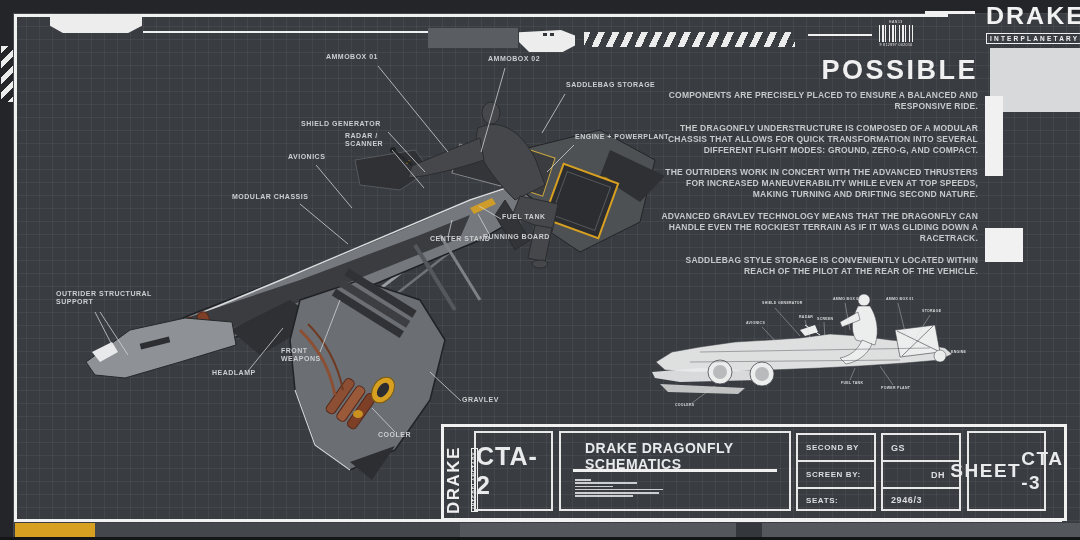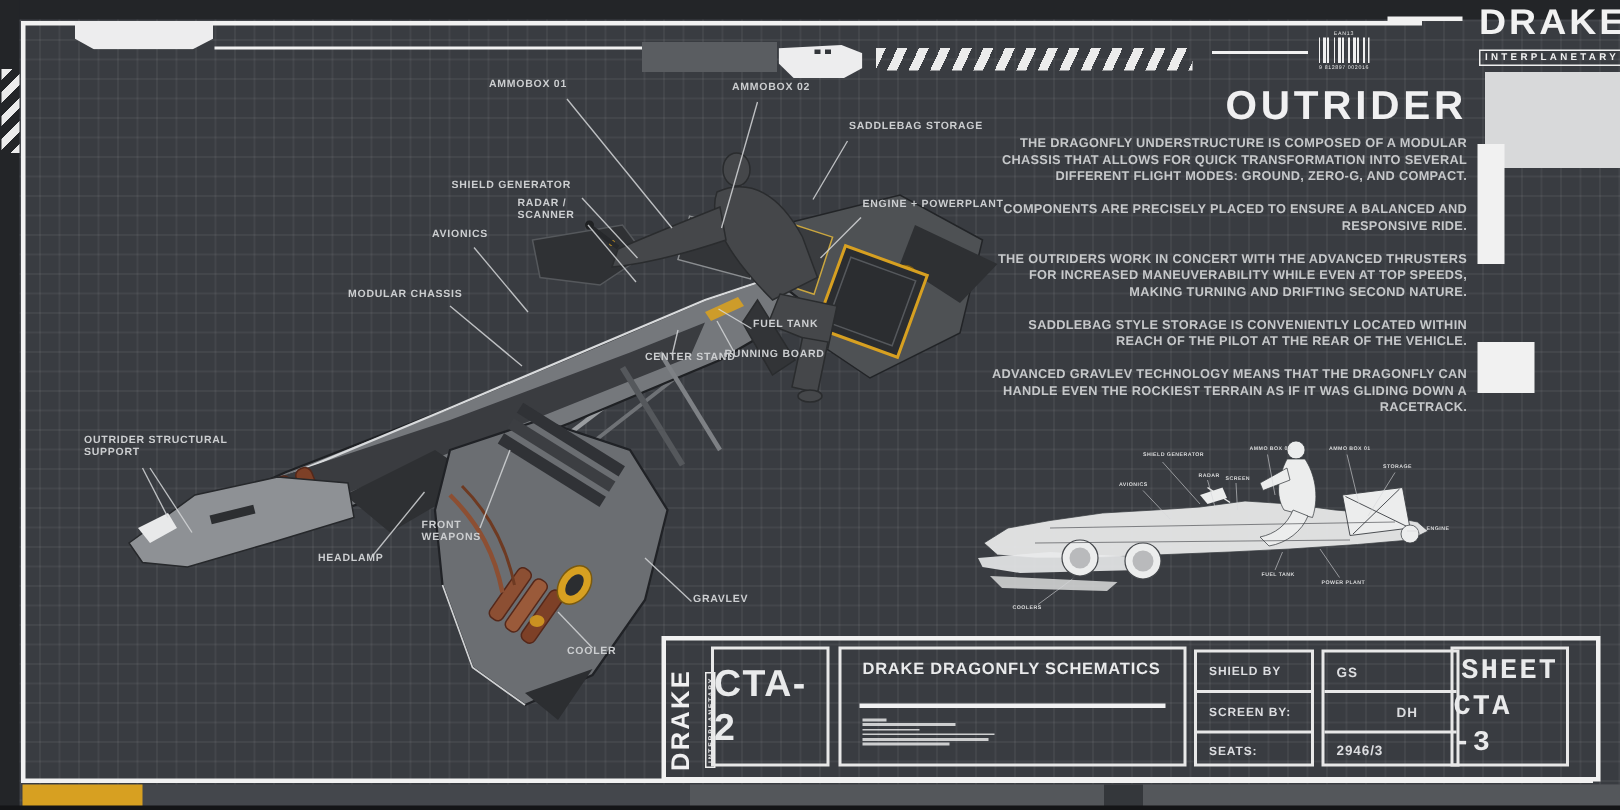--- a/index.html
+++ b/index.html
@@ -47,28 +47,28 @@
   
   .barcode{width:34px;text-align:center;color:#e8e8e8;}
   .barcode .btitle{font-size:3.5px;letter-spacing:.5px;}
   .barcode .bars{height:17px;margin:1px 0;
     background:repeating-linear-gradient(90deg,#f0f0f0 0 1px,transparent 1px 3px,#f0f0f0 3px 5px,transparent 5px 6px,#f0f0f0 6px 7px,transparent 7px 10px);}
   .barcode .bdigits{font-size:3.5px;letter-spacing:.4px;}
   
   .tblock{left:441px;top:424px;width:626px;height:97px;border:3px solid var(--frame);box-sizing:border-box;}
   .tbox{position:absolute;border:2px solid #e8e8e8;box-sizing:border-box;color:#e9eaeb;}
   .cta{font-size:25px;font-weight:bold;letter-spacing:1px;display:flex;align-items:center;justify-content:center;}
-  .schem-title{font-size:11px;font-weight:bold;letter-spacing:.5px;padding:7px 0 0 14px;}
+  .schem-title{font-size:14px;font-weight:bold;letter-spacing:.5px;padding:7px 0 0 24px;}
   .schem-rule{position:absolute;left:12px;right:12px;top:36px;height:3px;background:#f0f0f1;}
   .fineprint{position:absolute;left:14px;top:46px;}
   .fp{height:1.6px;background:rgba(255,255,255,.75);margin-bottom:1.7px;}
   .fieldcell{position:absolute;left:0;right:0;color:#dcdde0;font-weight:bold;font-size:8px;letter-spacing:.6px;display:flex;align-items:center;padding-left:8px;box-sizing:border-box;}
   .valcell{font-size:9px;}
   .celldiv{position:absolute;left:0;right:0;height:2px;background:#e8e8e8;}
-  .sheet{display:flex;flex-direction:column;align-items:center;justify-content:center;font-size:19px;font-weight:bold;letter-spacing:1.5px;line-height:24px;font-family:Liberation Mono, monospace;}
+  .sheet{display:flex;flex-direction:row;align-items:center;justify-content:center;font-size:19px;font-weight:bold;letter-spacing:1.5px;line-height:24px;}
   
   .vlogo{transform:rotate(-90deg);transform-origin:center;color:#f0f0f1;text-align:center;width:78px;}
   .vlogo .name{font-weight:bold;font-size:17px;letter-spacing:1.5px;line-height:16px;}
   .vlogo .sub{font-weight:bold;font-size:4.5px;letter-spacing:1.2px;border:1px solid #eee;padding:0 2px;display:inline-block;margin-top:1px;}
   .yellowbar{background:var(--accent);}
   svg{position:absolute;left:0;top:0;}
 </style>
 </head>
 <body>
 
@@ -246,27 +246,27 @@
       <line x1="762" y1="327" x2="780" y2="346"></line>
       <line x1="805" y1="320" x2="810" y2="338"></line>
       <line x1="824" y1="322" x2="825" y2="340"></line>
       <line x1="949" y1="354" x2="938" y2="354"></line>
       <line x1="850" y1="380" x2="855" y2="368"></line>
       <line x1="893" y1="385" x2="880" y2="366"></line>
       <line x1="692" y1="403" x2="715" y2="386"></line>
     </g>
   </svg>
 
-  <div class="abs hero-title" style="left:660px;top:55px;width:318px;">OUTRIDER</div>
+  <div class="abs hero-title" style="left:660px;top:55px;width:318px;">POSSIBLE</div>
   <div class="abs hero-copy" style="left:660px;top:90px;">
+    <p>COMPONENTS ARE PRECISELY PLACED TO ENSURE A BALANCED AND RESPONSIVE RIDE.</p>
     <p>THE DRAGONFLY UNDERSTRUCTURE IS COMPOSED OF A MODULAR CHASSIS THAT ALLOWS FOR QUICK TRANSFORMATION INTO SEVERAL DIFFERENT FLIGHT MODES: GROUND, ZERO-G, AND COMPACT.</p>
-    <p>COMPONENTS ARE PRECISELY PLACED TO ENSURE A BALANCED AND RESPONSIVE RIDE.</p>
     <p>THE OUTRIDERS WORK IN CONCERT WITH THE ADVANCED THRUSTERS FOR INCREASED MANEUVERABILITY WHILE EVEN AT TOP SPEEDS, MAKING TURNING AND DRIFTING SECOND NATURE.</p>
+    <p>ADVANCED GRAVLEV TECHNOLOGY MEANS THAT THE DRAGONFLY CAN HANDLE EVEN THE ROCKIEST TERRAIN AS IF IT WAS GLIDING DOWN A RACETRACK.</p>
     <p>SADDLEBAG STYLE STORAGE IS CONVENIENTLY LOCATED WITHIN REACH OF THE PILOT AT THE REAR OF THE VEHICLE.</p>
-    <p>ADVANCED GRAVLEV TECHNOLOGY MEANS THAT THE DRAGONFLY CAN HANDLE EVEN THE ROCKIEST TERRAIN AS IF IT WAS GLIDING DOWN A RACETRACK.</p>
   </div>
 
   <div class="callout" style="left:300px;top:53px;width:78px;text-align:right;">AMMOBOX 01</div>
   <div class="callout" style="left:488px;top:55px;">AMMOBOX 02</div>
   <div class="callout" style="left:566px;top:81px;">SADDLEBAG STORAGE</div>
   <div class="callout" style="left:301px;top:120px;">SHIELD GENERATOR</div>
   <div class="callout" style="left:345px;top:132px;">RADAR /
 SCANNER</div>
   <div class="callout" style="left:288px;top:153px;">AVIONICS</div>
   <div class="callout" style="left:575px;top:133px;">ENGINE + POWERPLANT</div>
@@ -306,27 +306,27 @@
       <div class="fineprint">
         <div class="fp" style="width:16px;"></div>
         <div class="fp" style="width:62px;"></div>
         <div class="fp" style="width:38px;"></div>
         <div class="fp" style="width:88px;"></div>
         <div class="fp" style="width:84px;"></div>
         <div class="fp" style="width:58px;"></div>
       </div>
     </div>
     <div class="tbox" style="left:352px;top:6px;width:80px;height:78px;">
-      <div class="fieldcell" style="top:0;height:25px;">SHIELD BY</div>
+      <div class="fieldcell" style="top:0;height:25px;">SECOND BY</div>
       <div class="celldiv" style="top:25px;"></div>
       <div class="fieldcell" style="top:27px;height:25px;">SCREEN BY:</div>
       <div class="celldiv" style="top:52px;"></div>
       <div class="fieldcell" style="top:54px;height:22px;">SEATS:</div>
     </div>
-    <div class="tbox" style="left:437px;top:6px;width:92px;height:78px;">
+    <div class="tbox" style="left:437px;top:6px;width:80px;height:78px;">
       <div class="fieldcell valcell" style="top:0;height:25px;">GS</div>
       <div class="celldiv" style="top:25px;"></div>
       <div class="fieldcell valcell" style="top:27px;height:25px;padding-left:48px;">DH</div>
       <div class="celldiv" style="top:52px;"></div>
       <div class="fieldcell valcell" style="top:54px;height:22px;">2946/3</div>
     </div>
     <div class="tbox sheet" style="left:523px;top:4px;width:79px;height:80px;">
       <span>SHEET</span>
       <span>CTA -3</span>
     </div>

